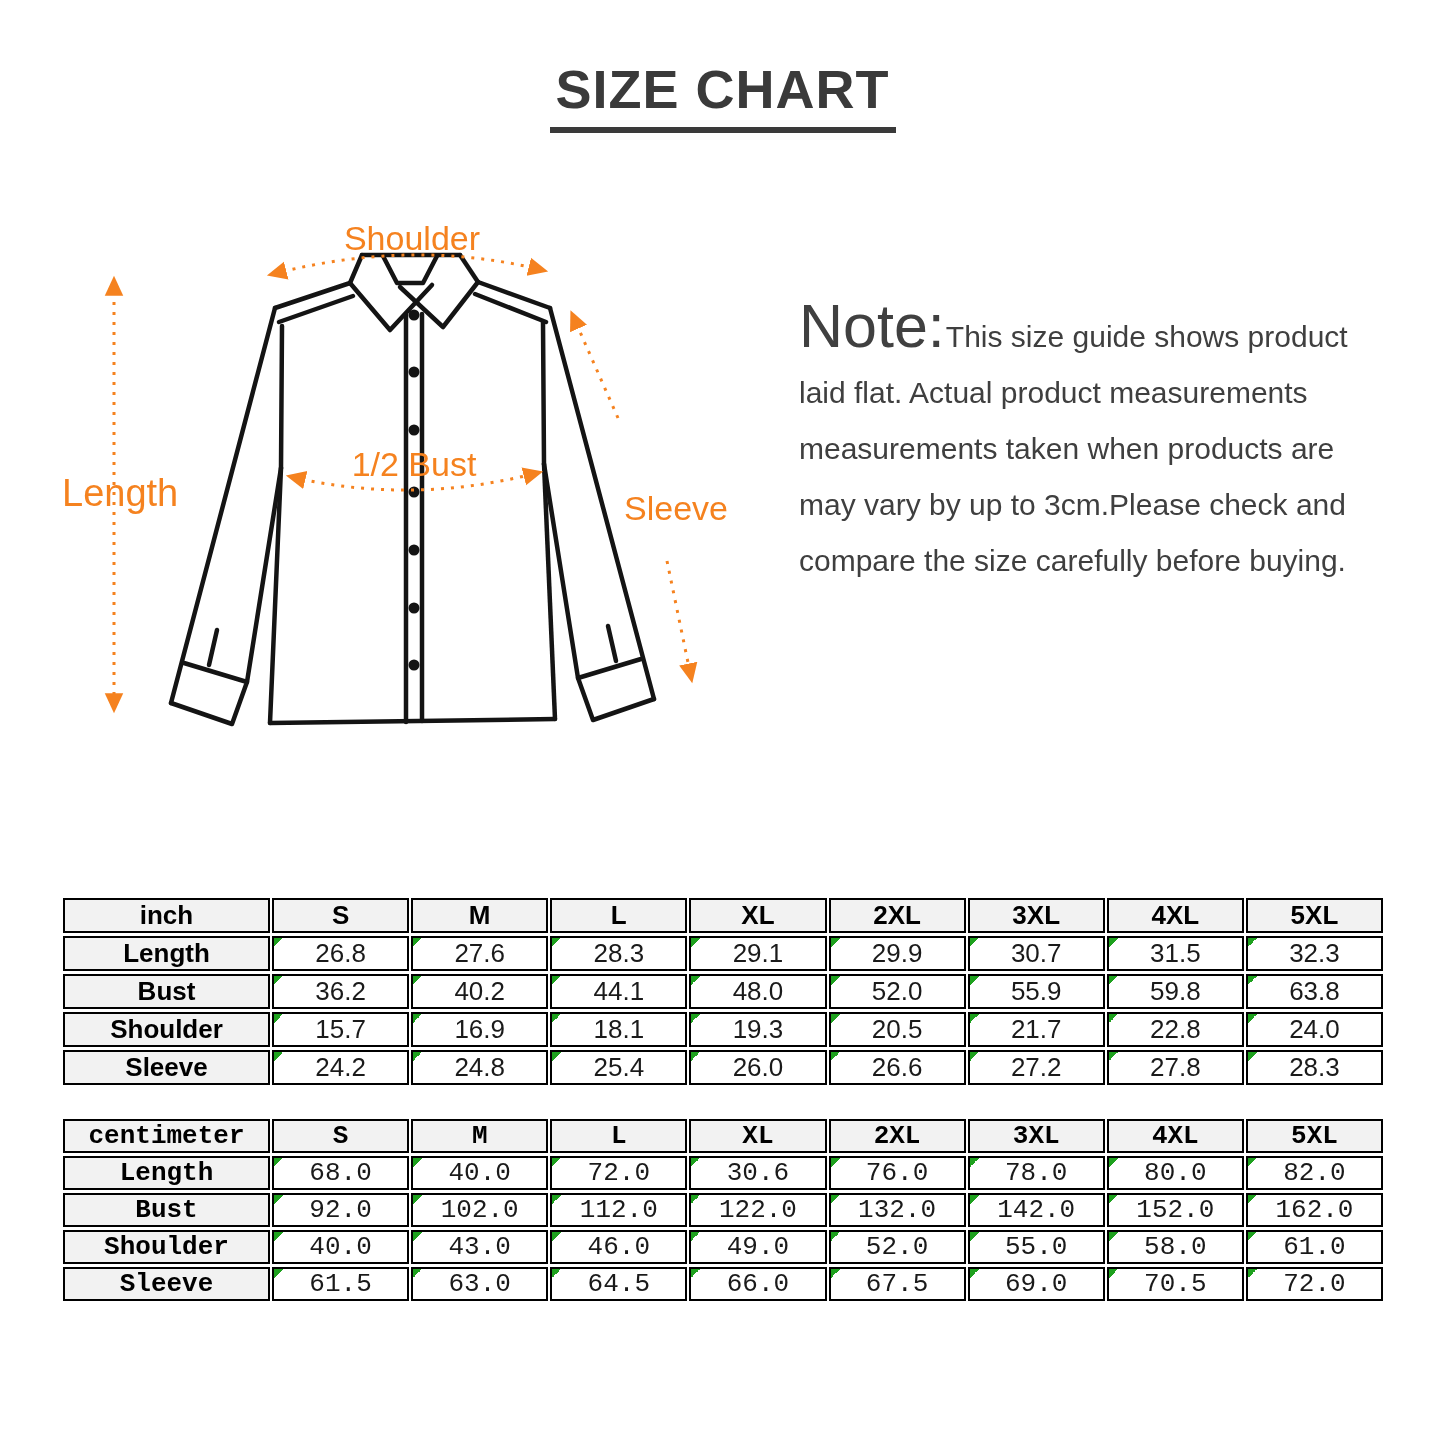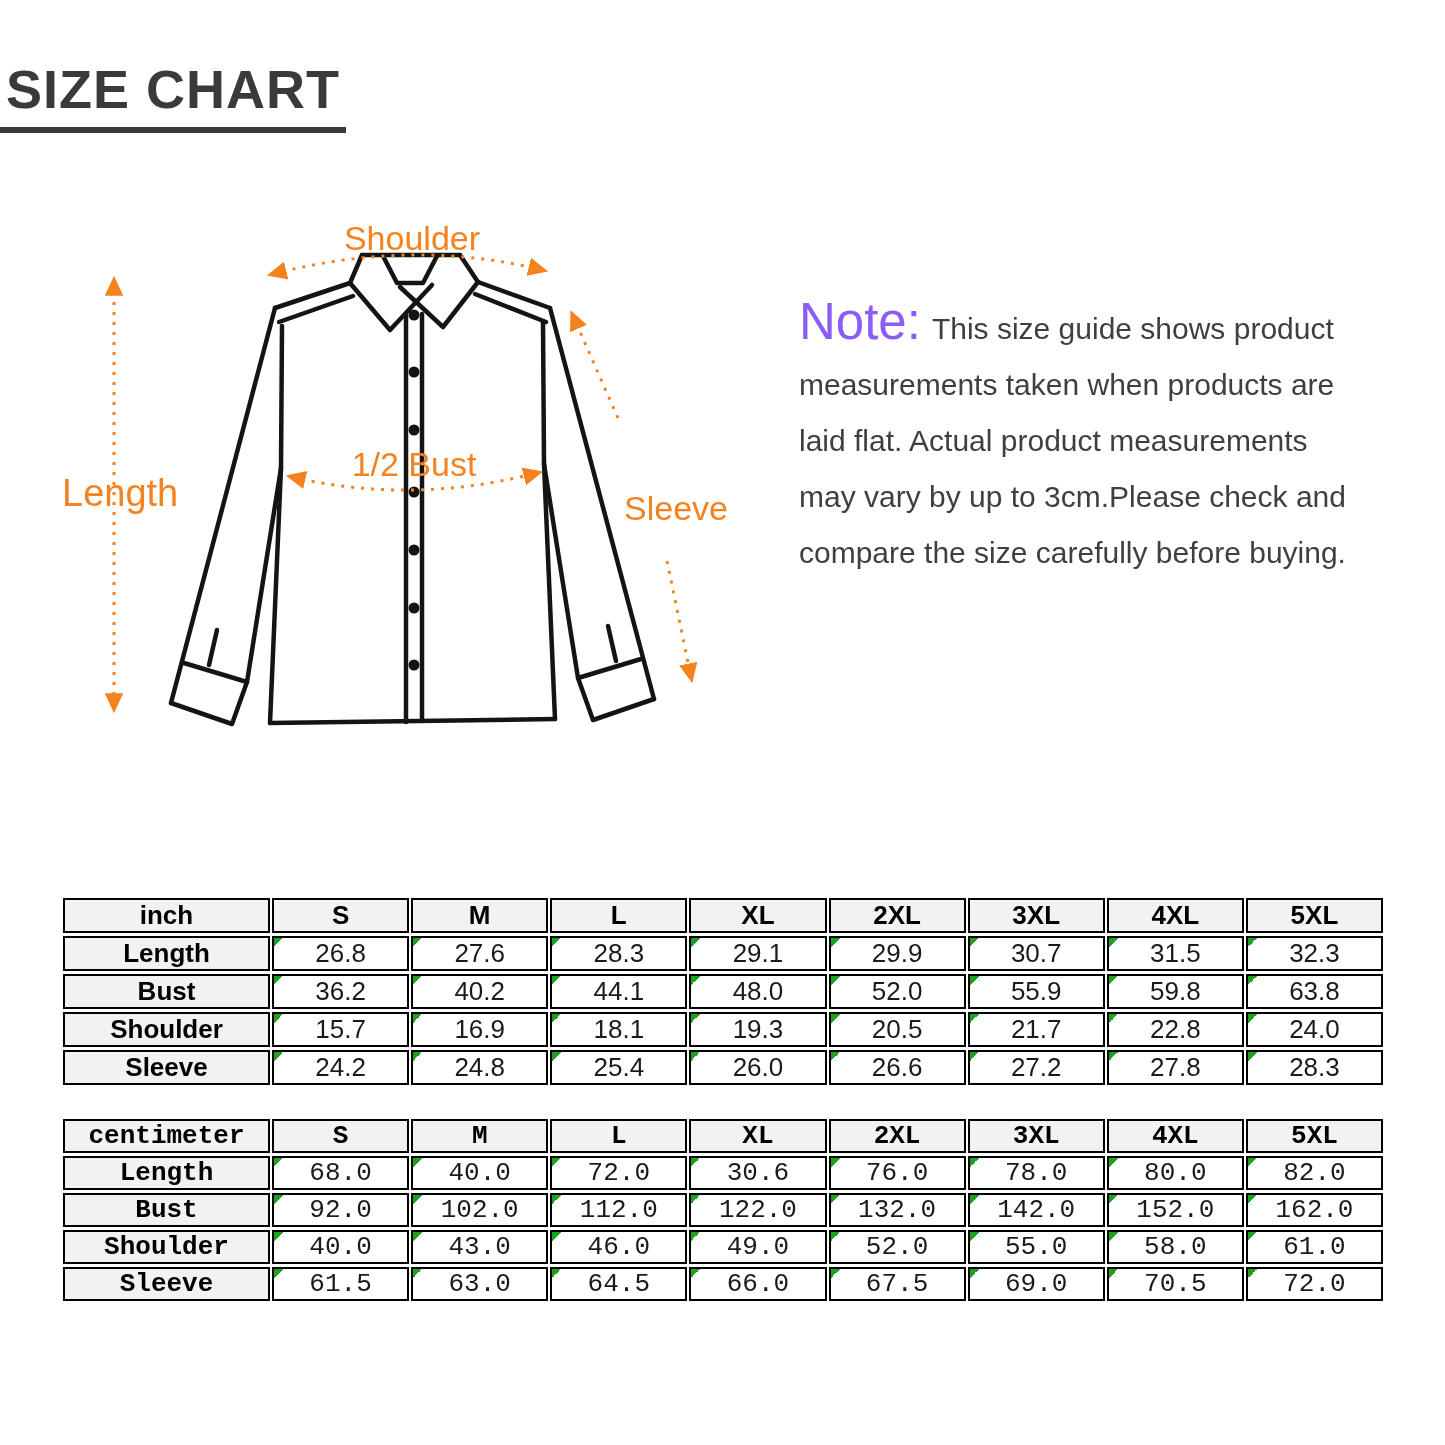--- a/index.html
+++ b/index.html
@@ -1,33 +1,33 @@
 <!DOCTYPE html>
 <html><head>
 <meta charset="utf-8">
 <style>
   html,body{margin:0;padding:0;background:#fff;}
   .page{position:relative;width:1445px;height:1445px;background:#ffffff;overflow:hidden;
         font-family:"Liberation Sans",sans-serif;}
 
   
-  .title-wrap{position:absolute;top:60px;left:0;width:100%;}
+  .title-wrap{position:absolute;top:60px;left:0;width:100%;text-align:center;}
   .title-text{display:inline-block;font-size:54px;font-weight:700;color:#3a3a3a;
               letter-spacing:1px;line-height:1.1;border-bottom:6px solid #3a3a3a;
               padding:0 6px 8px 6px;}
 
   
   .diagram{position:absolute;left:60px;top:190px;width:700px;height:580px;}
   .diagram svg{display:block;width:100%;height:100%;}
   .ann-text{fill:#f5821f;font-family:"Liberation Sans",sans-serif;}
 
   
   .note{position:absolute;left:799px;top:296px;width:612px;color:#3f3f3f;}
   .note p{margin:0;font-size:30px;line-height:56px;white-space:nowrap;}
-  .note-prefix{color:#8b5cf6;font-size:51px;line-height:1;margin-right:11px;}
+  .note-prefix{color:#404040;font-size:61px;line-height:1;margin-right:1px;}
 
   
   .size-table{position:absolute;left:61px;width:1324px;border-collapse:separate;
               border-spacing:2px 3px;table-layout:fixed;}
   .size-table.inch{top:895px;}
   .size-table.cm{top:1116px;font-family:Liberation Mono, monospace;}
   .size-table th,.size-table td{border:2px solid #000;height:29px;text-align:center;
               vertical-align:middle;font-size:26px;padding:0;overflow:hidden;}
   .size-table th{background:#f2f2f2;font-weight:700;color:#000;}
   .size-table td.lbl{background:#f2f2f2;font-weight:700;color:#000;}
@@ -116,22 +116,22 @@
 
       <text class="ann-text" x="352" y="60" font-size="34" text-anchor="middle">Shoulder</text>
       <text class="ann-text" x="2" y="316" font-size="38" text-anchor="start">Length</text>
       <text class="ann-text" x="354" y="286" font-size="34" text-anchor="middle">1/2 Bust</text>
       <text class="ann-text" x="564" y="330" font-size="34" text-anchor="start">Sleeve</text>
     </svg>
   </div>
 
   <div class="note">
     <p><span class="note-prefix">Note:</span><span>This size guide shows product</span></p>
+    <p>laid flat. Actual product measurements</p>
     <p>measurements taken when products are</p>
-    <p>laid flat. Actual product measurements</p>
     <p>may vary by up to 3cm.Please check and</p>
     <p>compare the size carefully before buying.</p>
   </div>
 
   <table class="size-table inch">
     <colgroup>
         <col class="c-label">
         <col>
         <col>
         <col>

